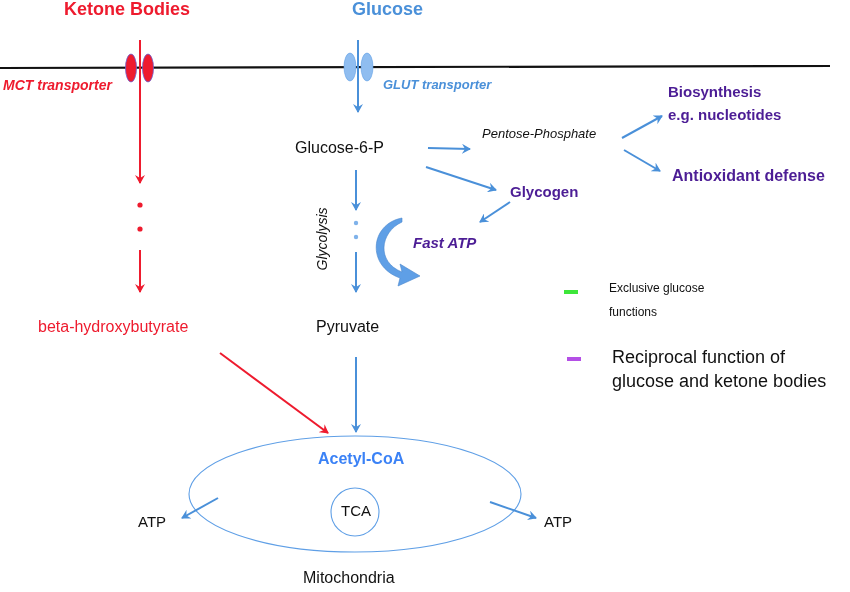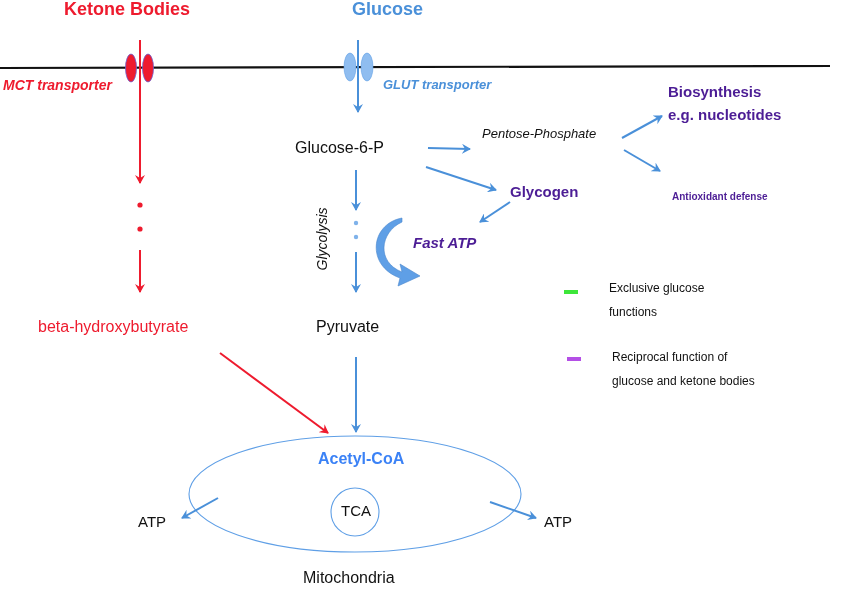--- a/index.html
+++ b/index.html
@@ -83,35 +83,35 @@
 
 <div class="lbl ital black" style="left:482px; top:125px; font-size:13px; text-align:center; line-height:18px;">
   <div>Pentose-Phosphate</div>
 </div>
 
 <div class="lbl bold green" style="left:668px; top:80px; font-size:15px; line-height:23px;">
   <div>Biosynthesis</div>
   <div>e.g. nucleotides</div>
 </div>
 
-<div class="lbl bold green" style="left:672px; top:167px; font-size:10px;margin-top:24px;">Antioxidant defense</div>
+<div class="lbl bold green" style="left:672px; top:167px; font-size:16px;">Antioxidant defense</div>
 <div class="lbl bold green" style="left:510px; top:183px; font-size:15px;">Glycogen</div>
 <div class="lbl bold ital green" style="left:413px; top:234px; font-size:15px;">Fast ATP</div>
 
 <div class="lbl ital black" style="left:290px; top:231px; font-size:14px; transform:rotate(-90deg); transform-origin:center;">Glycolysis</div>
 
 <div class="lbl black" style="left:316px; top:318px; font-size:16px;">Pyruvate</div>
 <div class="lbl red" style="left:38px; top:318px; font-size:16px;">beta-hydroxybutyrate</div>
 
 <div class="lbl bold purple" style="left:318px; top:450px; font-size:16px;">Acetyl-CoA</div>
 <div class="lbl black" style="left:341px; top:502px; font-size:15px;">TCA</div>
 <div class="lbl black" style="left:138px; top:513px; font-size:15px;">ATP</div>
 <div class="lbl black" style="left:544px; top:513px; font-size:15px;">ATP</div>
 <div class="lbl black" style="left:303px; top:569px; font-size:16px;">Mitochondria</div>
 
 <div class="lbl black" style="left:609px; top:276px; font-size:12px; line-height:24px;">
   <div>Exclusive glucose</div>
   <div>functions</div>
 </div>
-<div class="lbl black" style="left:612px; top:345px; font-size:12px; line-height:24px;">
+<div class="lbl black" style="left:612px; top:345px; font-size:18px; line-height:24px;">
   <div>Reciprocal function of</div>
   <div>glucose and ketone bodies</div>
 </div>
 
 </body></html>

